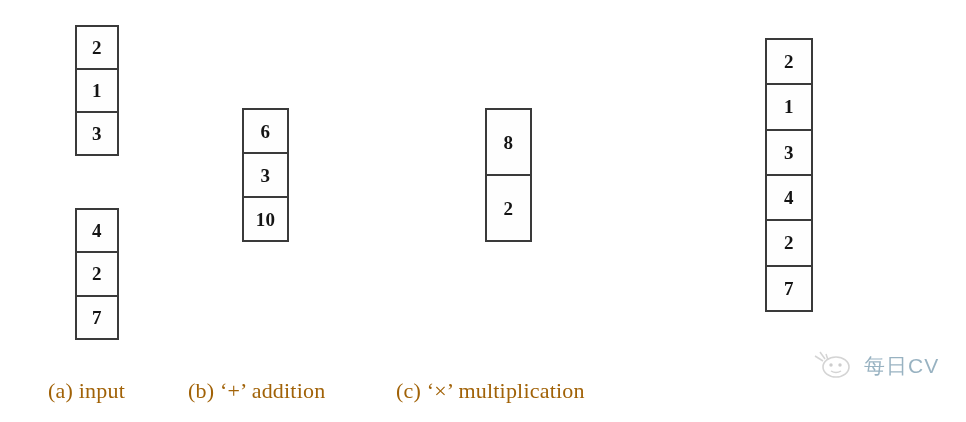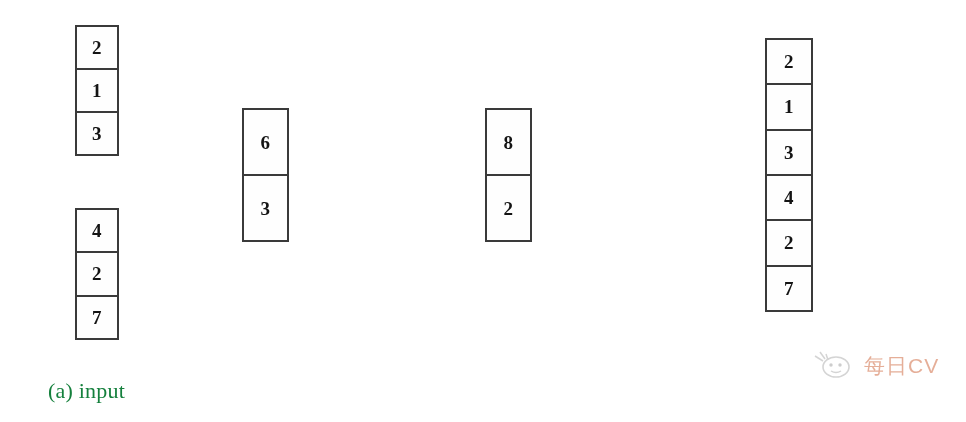--- a/index.html
+++ b/index.html
@@ -59,21 +59,21 @@
   #stack-addition     { left: 242px; top: 108px; width: 47px; height: 134px; }
   #stack-multiplication { left: 485px; top: 108px; width: 47px; height: 134px; }
   #stack-concatenation { left: 765px; top: 38px; width: 48px; height: 274px; }
 
   
   .caption {
     position: absolute;
     top: 378px;
     font-family: "Liberation Serif", "DejaVu Serif", serif;
     font-size: 22px;
-    color: #15803d;
+    color: #a16207;
     white-space: nowrap;
     letter-spacing: 0.2px;
   }
   #caption-a { left: 48px; }
   #caption-b { left: 188px; }
   #caption-c { left: 396px; }
   #caption-d { left: 666px; }
 
   
   #watermark {
@@ -84,21 +84,21 @@
     height: 42px;
     opacity: 0.42;
     pointer-events: none;
   }
   #watermark .wm-text {
     position: absolute;
     left: 52px;
     top: 4px;
     font-family: "Liberation Sans", "DejaVu Sans", sans-serif;
     font-size: 21px;
-    color: #c2410c;
+    color: #0c4a6e;
     white-space: nowrap;
     letter-spacing: 1px;
   }
   #watermark .wm-logo {
     position: absolute;
     left: 0px;
     top: 2px;
   }
 </style>
 </head>
@@ -114,39 +114,42 @@
 
   <div class="vector-stack" id="stack-input-bottom">
     <div class="vector-cell">4</div>
     <div class="vector-cell">2</div>
     <div class="vector-cell">7</div>
   </div>
 
   <div class="vector-stack" id="stack-addition">
     <div class="vector-cell">6</div>
     <div class="vector-cell">3</div>
+    <div class="vector-cell">10</div>
   </div>
 
   <div class="vector-stack" id="stack-multiplication">
     <div class="vector-cell">8</div>
     <div class="vector-cell">2</div>
   </div>
 
   <div class="vector-stack" id="stack-concatenation">
     <div class="vector-cell">2</div>
     <div class="vector-cell">1</div>
     <div class="vector-cell">3</div>
     <div class="vector-cell">4</div>
     <div class="vector-cell">2</div>
     <div class="vector-cell">7</div>
   </div>
 
   <div class="caption" id="caption-a">(a) input</div>
 
+  <div class="caption" id="caption-b">(b) ‘+’ addition</div>
 
+  <div class="caption" id="caption-c">(c) ‘×’ multiplication</div>
 
 
   <div id="watermark">
     <span class="wm-logo">
       <svg width="46" height="30" viewBox="0 0 46 30" fill="none" xmlns="http://www.w3.org/2000/svg">
         <ellipse cx="24" cy="17" rx="13" ry="10" fill="#ffffff" stroke="#9a9a9a" stroke-width="1.6"></ellipse>
         <circle cx="19" cy="15" r="1.7" fill="#8a8a8a"></circle>
         <circle cx="28" cy="15" r="1.7" fill="#8a8a8a"></circle>
         <path d="M19 21 q5 3 10 0" stroke="#9a9a9a" stroke-width="1.4" fill="none"></path>
         <path d="M3 6 L11 11" stroke="#9a9a9a" stroke-width="1.5"></path>

